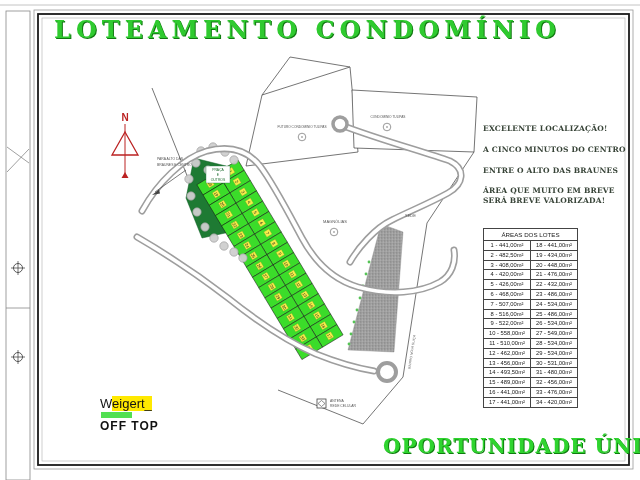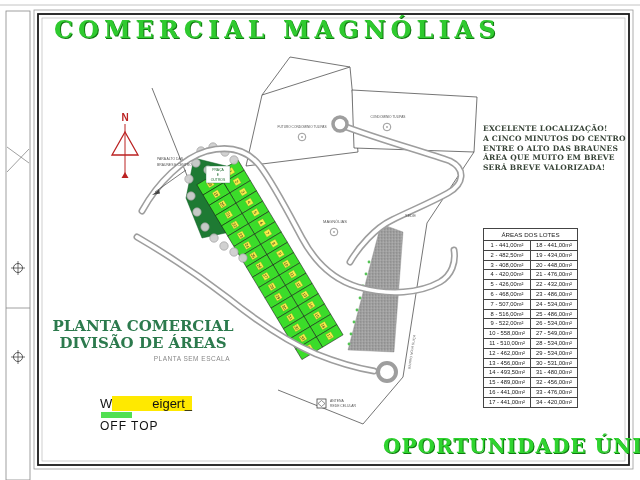--- a/index.html
+++ b/index.html
@@ -6,34 +6,34 @@
   #page{position:relative;width:640px;height:480px;background:#fff;overflow:hidden;
         font-family:"Liberation Sans",sans-serif;}
   #bg{position:absolute;left:0;top:0;}
   .abs{position:absolute;white-space:nowrap;}
   .title{left:54px;top:15px;font:bold 24px "DejaVu Serif",serif;letter-spacing:5px;
          color:#2fca2f;text-shadow:1px 1px 0 #117711;}
   .subtitle{left:314px;top:54px;font:bold 17px "DejaVu Serif",serif;letter-spacing:3px;
          color:#2c9144;}
   .promo{left:483px;top:124px;width:150px;font:bold 7.5px "DejaVu Serif",serif;
          color:#374337;line-height:9.8px;letter-spacing:0.2px;white-space:nowrap;}
-  .pg{margin-top:0;}
+  .pg{margin-top:11px;}
   .lot-table{position:absolute;left:483px;top:228px;width:95px;border-collapse:collapse;
          font:5.8px "Liberation Sans",sans-serif;color:#1a1a1a;background:#fff;}
   .lot-table th,.lot-table td{border:0.5px solid #444;text-align:center;padding:0;}
   .lot-table th{font-size:6.2px;font-weight:normal;padding:2px 0;}
   .lot-table td{line-height:8.8px;width:50%;}
   .plan-block{left:50px;top:318px;width:186px;text-align:center;
          font:bold 15px "DejaVu Serif",serif;color:#2c7a4d;line-height:17px;}
   .plan-note{font:6.5px "Liberation Sans",sans-serif;color:#888;text-align:right;
          margin-top:3px;padding-right:6px;letter-spacing:0.5px;}
   .logo{left:100px;top:396px;font:13px "Liberation Sans",sans-serif;color:#111;}
-  .logo .hl{background:#ffe900;padding-left:40px;}
+  .logo .hl{background:#ffe900;}
   .logo-bar{width:31px;height:6px;background:#52e052;margin:1px 0 1px 1px;}
-  .logo-sub{font-size:12px;letter-spacing:1px;}
+  .logo-sub{font-size:12px;letter-spacing:1px;font-weight:bold;}
   .opportunity{left:383px;top:434px;font:bold 20px "DejaVu Serif",serif;letter-spacing:1px;
          color:#2fd42f;text-shadow:1px 1px 0 #0f7c0f;}
   svg text{font-family:"Liberation Sans",sans-serif;}
 </style>
 </head>
 <body>
 
 <div id="page">
 
 <svg id="bg" width="640" height="480" viewBox="0 0 640 480">
@@ -267,21 +267,21 @@
   </g>
 
   <g>
     <rect x="317" y="399" width="9" height="9" fill="#fff" stroke="#444" stroke-width="0.8"></rect>
     <polygon points="321.5,400.5 325,403.5 321.5,406.5 318,403.5" fill="none" stroke="#444" stroke-width="0.6"></polygon>
   </g>
   <text x="330" y="402" font-size="3.4" fill="#555">ANTENA</text>
   <text x="330" y="407" font-size="3.4" fill="#555">REDE CELULAR</text>
 </svg>
 
-<div class="abs title">COMERCIAL MAGNÓLIAS</div>
+<div class="abs title">LOTEAMENTO CONDOMÍNIO</div>
 
 <div class="abs promo">
   <div>EXCELENTE LOCALIZAÇÃO!</div>
   <div class="pg">A CINCO MINUTOS DO CENTRO</div>
   <div class="pg">ENTRE O ALTO DAS BRAUNES</div>
   <div class="pg">ÁREA QUE MUITO EM BREVE</div>
   <div>SERÁ BREVE VALORIZADA!</div>
 </div>
 
 <table class="lot-table">
@@ -355,25 +355,20 @@
           <td>16 - 441,00m²</td>
           <td>33 - 476,00m²</td>
         </tr>
         <tr>
           <td>17 - 441,00m²</td>
           <td>34 - 420,00m²</td>
         </tr>
       </tbody>
 </table>
 
-<div class="abs plan-block">
-  <div>PLANTA COMERCIAL</div>
-  <div>DIVISÃO DE ÁREAS</div>
-  <div class="plan-note">PLANTA SEM ESCALA</div>
-</div>
 
 <div class="abs logo">
   <div><span>W</span><span class="hl">eigert_</span></div>
   <div class="logo-bar"></div>
   <div class="logo-sub">OFF TOP</div>
 </div>
 
 <div class="abs opportunity">OPORTUNIDADE ÚNICA!!</div>
 
 </div>

